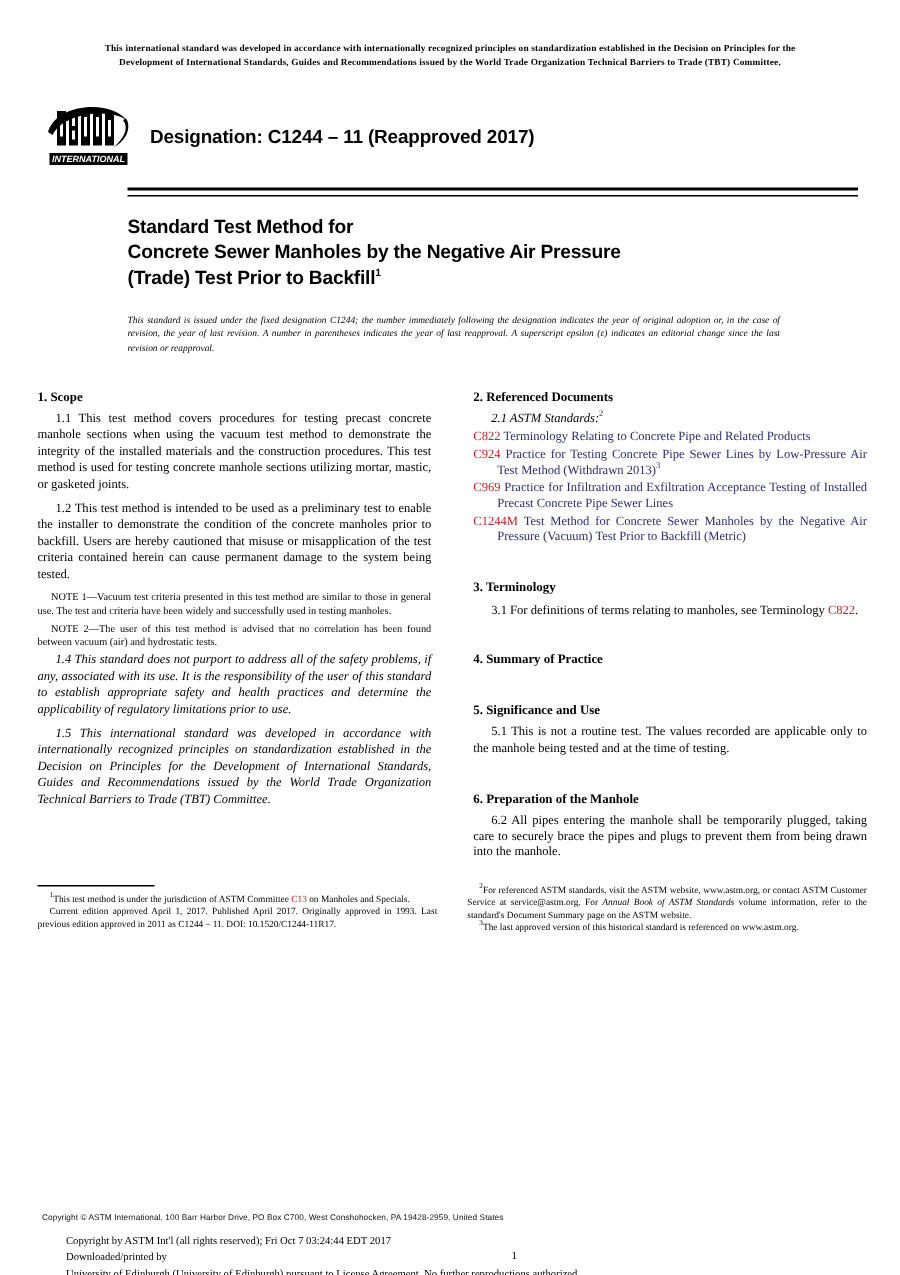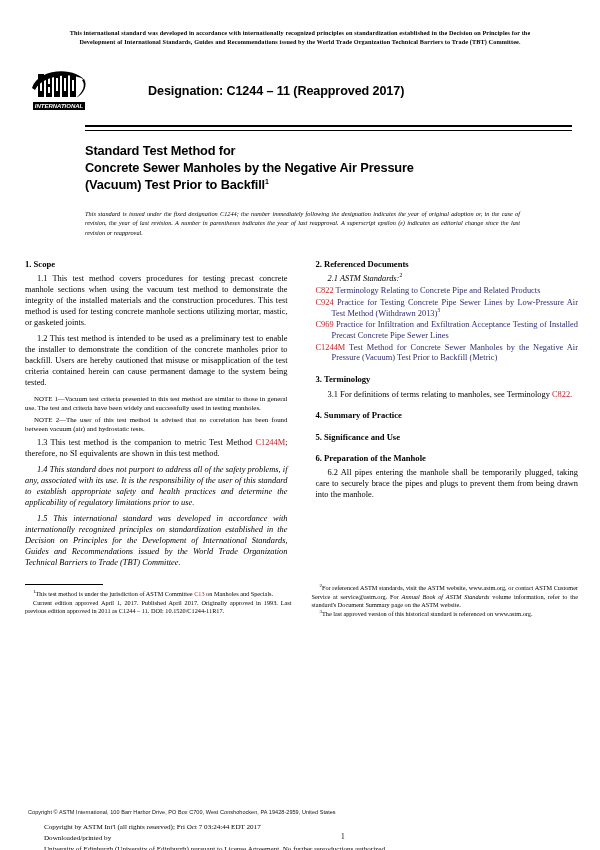--- a/index.html
+++ b/index.html
@@ -25,21 +25,20 @@
     letter-spacing: 0.02em;
   }
   .preamble .l2 { display: block; }
 
   
   .masthead {
     display: flex;
     align-items: center;
     margin: 16px 0 0 28px;
     height: 56px;
-    gap: 48px;
   }
   .logo { width: 62px; height: 52px; flex: 0 0 62px; }
   .designation {
     font-family: "Liberation Sans", sans-serif;
     font-weight: bold;
     font-size: 12.6px;
     margin-left: 10px;
     letter-spacing: -0.1px;
   }
 
@@ -75,21 +74,21 @@
   }
   .col { width: 267px; }
   .col-right { width: 267px; }
 
   h2.sec {
     font-size: 8.6px;
     font-weight: bold;
     margin: 0 0 4px 0;
     line-height: 1.3;
   }
-  h2.sec.spaced { margin-top: 10px; }
+  h2.sec.spaced { margin-top: 22px; }
 
   p.para {
     font-size: 8.4px;
     line-height: 1.295;
     margin: 0 0 5.5px 0;
     text-align: justify;
     text-indent: 12px;
     hyphens: auto;
   }
   p.para.italic { font-style: italic; }
@@ -202,36 +201,35 @@
     </svg>
     <div class="designation">Designation: C1244 – 11 (Reapproved 2017)</div>
   </div>
 
   <div class="rule-thick"></div>
   <div class="rule-thin"></div>
 
   <div class="title-block">
     <div>Standard Test Method for</div>
     <div>Concrete Sewer Manholes by the Negative Air Pressure</div>
-    <div><span>(Vacuum) Test Prior to Backfill</span><sup>1</sup></div>
+    <div><span>(Trade) Test Prior to Backfill</span><sup>1</sup></div>
   </div>
 
   <div class="issued">This standard is issued under the fixed designation C1244; the number immediately following the designation indicates the year of original adoption or, in the case of revision, the year of last revision. A number in parentheses indicates the year of last reapproval. A superscript epsilon (ε) indicates an editorial change since the last revision or reapproval.</div>
 
   <div class="columns">
 
     <div class="col">
       <h2 class="sec">1. Scope</h2>
       <p class="para">1.1 This test method covers procedures for testing precast concrete manhole sections when using the vacuum test method to demonstrate the integrity of the installed materials and the construction procedures. This test method is used for testing concrete manhole sections utilizing mortar, mastic, or gasketed joints.</p>
       <p class="para">1.2 This test method is intended to be used as a preliminary test to enable the installer to demonstrate the condition of the concrete manholes prior to backfill. Users are hereby cautioned that misuse or misapplication of the test criteria contained herein can cause permanent damage to the system being tested.</p>
 
       <p class="note"><span class="nlabel">NOTE 1—</span><span>Vacuum test criteria presented in this test method are similar to those in general use. The test and criteria have been widely and successfully used in testing manholes.</span></p>
       <p class="note"><span class="nlabel">NOTE 2—</span><span>The user of this test method is advised that no correlation has been found between vacuum (air) and hydrostatic tests.</span></p>
 
-      <p class="para" style="margin-top:5px"><span>1.3 This test method is the companion to metric Test Method </span><span class="lnk">C1244M</span><span>; therefore, no SI equivalents are shown in this test method.</span></p>
 
       <p class="para italic">1.4 This standard does not purport to address all of the safety problems, if any, associated with its use. It is the responsibility of the user of this standard to establish appropriate safety and health practices and determine the applicability of regulatory limitations prior to use.</p>
       <p class="para italic">1.5 This international standard was developed in accordance with internationally recognized principles on standardization established in the Decision on Principles for the Development of International Standards, Guides and Recommendations issued by the World Trade Organization Technical Barriers to Trade (TBT) Committee.</p>
     </div>
 
     <div class="col-right">
       <h2 class="sec">2. Referenced Documents</h2>
       <div class="subhead"><i>2.1 ASTM Standards:</i><sup>2</sup></div>
 
       <ul class="reflist">
@@ -240,20 +238,21 @@
         <li><span class="desig">C969</span> <span>Practice for Infiltration and Exfiltration Acceptance Testing of Installed Precast Concrete Pipe Sewer Lines</span></li>
         <li><span class="desig">C1244M</span> <span>Test Method for Concrete Sewer Manholes by the Negative Air Pressure (Vacuum) Test Prior to Backfill (Metric)</span></li>
       </ul>
 
       <h2 class="sec spaced">3. Terminology</h2>
       <p class="para"><span>3.1 For definitions of terms relating to manholes, see Terminology </span><span class="lnk">C822</span><span>.</span></p>
 
       <h2 class="sec spaced">4. Summary of Practice</h2>
 
       <h2 class="sec spaced">5. Significance and Use</h2>
+      <p class="para">5.1 This is not a routine test. The values recorded are applicable only to the manhole being tested and at the time of testing.</p>
 
       <h2 class="sec spaced">6. Preparation of the Manhole</h2>
       <p class="para">6.2 All pipes entering the manhole shall be temporarily plugged, taking care to securely brace the pipes and plugs to prevent them from being drawn into the manhole.</p>
     </div>
   </div>
 
   <div class="footnotes">
     <div class="fn-col">
       <div class="fn-rule"></div>
       <p class="fn"><sup>1</sup><span>This test method is under the jurisdiction of ASTM Committee </span><span class="lnk">C13</span><span> on Manholes and Specials.</span></p>

